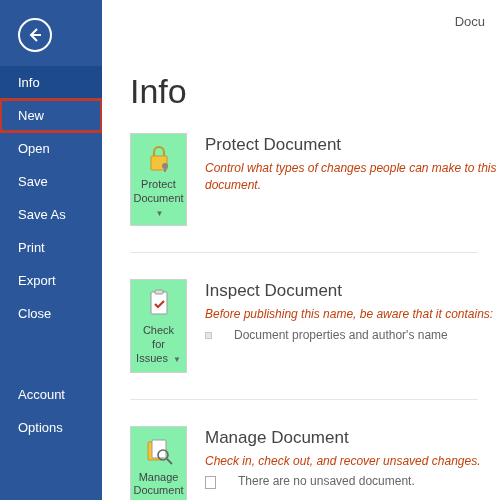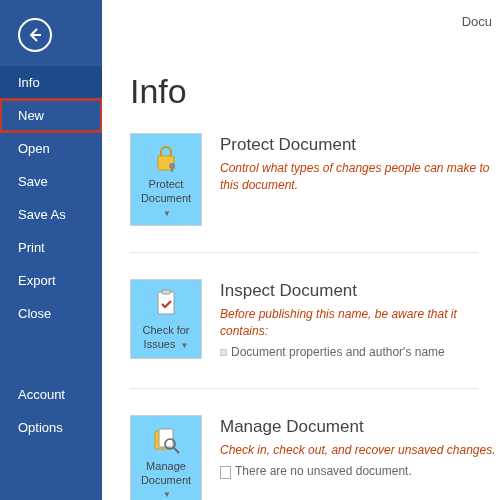--- a/index.html
+++ b/index.html
@@ -7,33 +7,33 @@
   .app { display: flex; width: 100%; height: 100%; }
   .sidebar { width: 102px; background: #2b579a; color: #fff; display: flex; flex-direction: column; }
   .back-btn { width: 34px; height: 34px; border: 2px solid #fff; border-radius: 50%; margin: 18px 0 14px 18px; display: flex; align-items: center; justify-content: center; cursor: pointer; }
   .back-btn svg { width: 16px; height: 16px; }
   .nav { display: flex; flex-direction: column; }
   .nav-item { padding: 9px 0 9px 18px; font-size: 13px; color: #fff; cursor: pointer; position: relative; }
   .nav-item.active { background: #1d4a8a; }
   .nav-item.highlight { outline: 3px solid #c0392b; outline-offset: -2px; }
   .nav-spacer { height: 48px; }
   .main { flex: 1; padding: 0 0 0 28px; background: #fff; position: relative; }
-  .titlebar { position: absolute; top: 14px; right: 8px; font-size: 13px; color: #555; }
+  .titlebar { position: absolute; top: 14px; right: 15px; font-size: 13px; color: #555; }
   .page-title { font-size: 34px; font-weight: 300; color: #333; margin-top: 72px; margin-bottom: 22px; }
   .sections { display: flex; flex-direction: column; gap: 26px; }
   .section { display: flex; gap: 18px; align-items: flex-start; position: relative; }
-  .tile { width: 72px; border: 1px solid #d0d0d0; background: #7dd3fc; display: flex; flex-direction: column; align-items: center; padding: 8px 4px 6px 4px; cursor: pointer; }
+  .tile { width: 57px; border: 1px solid #d0d0d0; background: #86efac; display: flex; flex-direction: column; align-items: center; padding: 8px 4px 6px 4px; cursor: pointer; }
   .tile-icon { width: 32px; height: 32px; margin-bottom: 4px; display: flex; align-items: center; justify-content: center; }
   .tile-label { font-size: 11px; color: #444; text-align: center; line-height: 1.25; }
   .tile-caret { font-size: 8px; color: #666; margin-left: 2px; }
   .desc { flex: 1; padding-top: 2px; }
   .desc h3 { font-size: 17px; font-weight: 400; color: #444; margin-bottom: 5px; }
   .desc p { font-size: 12px; color: #c2410c; line-height: 1.4; font-style: italic; }
   .bullet-list { margin-top: 5px; }
-  .bullet-item { display: flex; align-items: flex-start; gap: 4px; font-size: 12px; color: #666; margin-bottom: 3px; }
+  .bullet-item { display: flex; align-items: flex-start; gap: 22px; font-size: 12px; color: #666; margin-bottom: 3px; }
   .bullet-sq { width: 7px; height: 7px; background: #e6e6e6; border: 1px solid #c8c8c8; margin-top: 4px; flex-shrink: 0; }
   .doc-icon { width: 11px; height: 13px; background: #fff; border: 1px solid #aaa; margin-top: 2px; flex-shrink: 0; position: relative; }
   .divider { height: 1px; background: #e6e6e6; margin: 0 22px 0 0; }
 </style>
 </head>
 <body>
 
 <div class="app">
   <div class="sidebar">
     <div class="back-btn">

